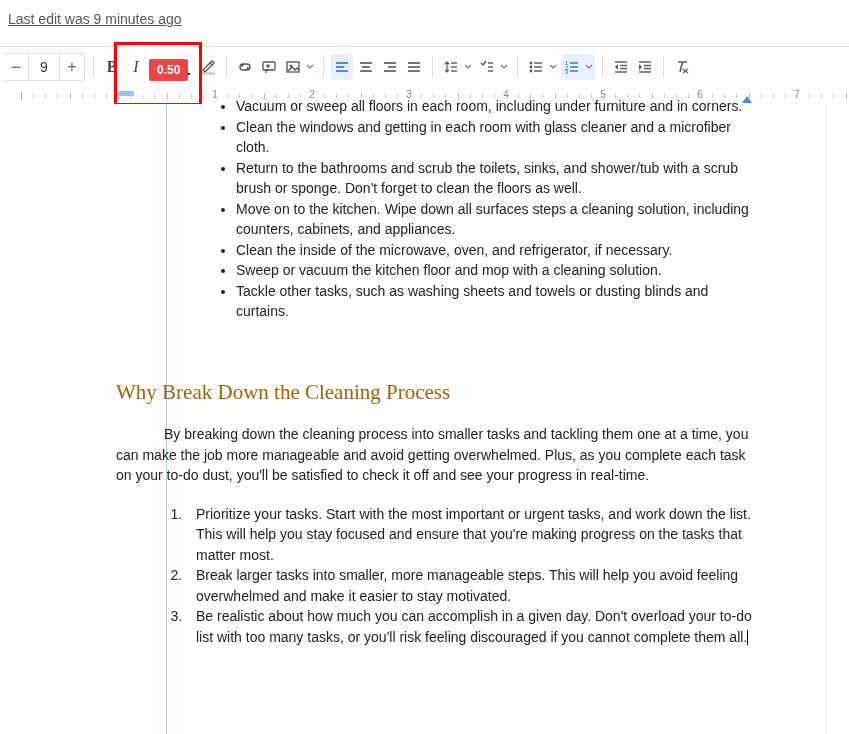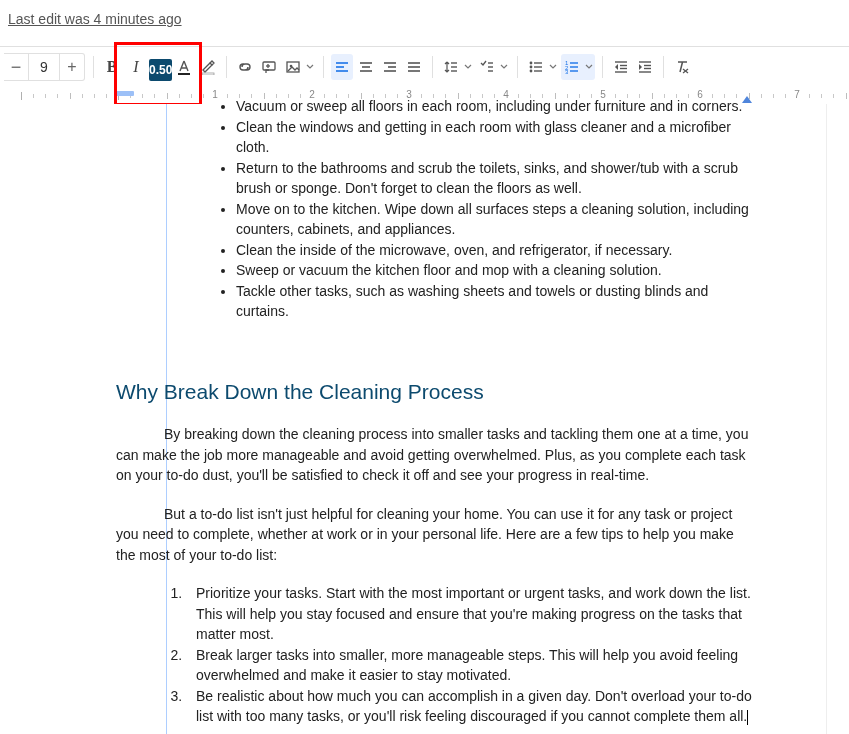--- a/index.html
+++ b/index.html
@@ -19,40 +19,40 @@
   .with-chev { padding-right:12px; }
   .chev { position:absolute; right:2px; top:50%; transform:translateY(-50%); }
   .ruler { position:absolute; left:0; top:87px; width:849px; height:18px; }
   .tick-area { position:absolute; left:0; top:2px; height:14px; width:849px; }
   .tick  { position:absolute; top:3px; height:8px; width:1px; background:#b0b0b0; }
   .tick.minor { top:5px; height:4px; background:#c8c8c8; }
   .tick.mid   { top:4px; height:6px; background:#bdbdbd; }
   .tick-num { position:absolute; top:0; font-size:10px; color:#888; transform:translateX(-50%); }
   .ruler-markers { position:absolute; left:0; top:0; width:849px; height:18px; }
   .hl-box { position:absolute; border:3px solid #ff0000; pointer-events:none; }
-  .tooltip { position:absolute; background:#0c4a6e; color:#fff; font-size:12px; font-weight:bold; padding:4px 0; border-radius:2px; }
+  .tooltip { position:absolute; background:#ef4444; color:#fff; font-size:12px; font-weight:bold; padding:4px 8px; border-radius:2px; }
   .page-wrap { position:absolute; left:21px; top:104px; width:805px; height:630px; background:#fff; border-right:1px solid #eee; }
   .page-inner { position:absolute; left:95px; top:-8px; width:638px; }
   .doc-text { font-family:Arial,Helvetica,sans-serif; font-size:14px; line-height:20.5px; color:#222; }
   ul.bullets { list-style:disc; padding-left:120px; margin:0; }
   ul.bullets li { padding-bottom:0; margin-bottom:0; }
   ol.nums { padding-left:70px; margin:0; }
   ol.nums li { padding-left:10px; padding-bottom:0; }
   .frag.faded { color:#bbb; }
-  .heading { font-family:Liberation Sans, sans-serif; font-size:21px; color:#0c4a6e; margin-top:60px; margin-bottom:22px; }
+  .heading { font-family:Liberation Serif, serif; font-size:21px; color:#a16207; margin-top:60px; margin-bottom:22px; }
   .para { margin:0 0 18px 0; text-indent:48px; }
   .margin-guide { position:absolute; top:0; bottom:0; width:1px; background:#6aa6ff; opacity:0.55; pointer-events:none; }
   .cursor-caret { display:inline-block; width:1px; height:15px; background:#000; vertical-align:middle; margin-left:0; }
   .arrow-svg { position:absolute; pointer-events:none; }
 </style>
 </head>
 <body>
 
 <div class="stage">
-  <span class="edit-link">Last edit was 4 minutes ago</span>
+  <span class="edit-link">Last edit was 9 minutes ago</span>
   <div class="header-divider"></div>
 
   <div class="toolbar">
     <div class="font-group" style="border-left:none;border-top-left-radius:0;border-bottom-left-radius:0;">
       <div class="tbtn">
           <span style="font-size:18px;color:#666;line-height:1;">−</span>
         </div>
       <div class="font-size">9</div>
       <div class="tbtn">
           <span style="font-size:16px;color:#666;line-height:1;">+</span>
@@ -323,21 +323,20 @@
         <li>Return to the bathrooms and scrub the toilets, sinks, and shower/tub with a scrub brush or sponge. Don't forget to clean the floors as well.</li>
         <li>Move on to the kitchen. Wipe down all surfaces steps a cleaning solution, including counters, cabinets, and appliances.</li>
         <li>Clean the inside of the microwave, oven, and refrigerator, if necessary.</li>
         <li>Sweep or vacuum the kitchen floor and mop with a cleaning solution.</li>
         <li>Tackle other tasks, such as washing sheets and towels or dusting blinds and curtains.</li>
       </ul>
 
       <div class="heading">Why Break Down the Cleaning Process</div>
 
       <p class="para">By breaking down the cleaning process into smaller tasks and tackling them one at a time, you can make the job more manageable and avoid getting overwhelmed. Plus, as you complete each task on your to-do dust, you'll be satisfied to check it off and see your progress in real-time.</p>
-      <p class="para">But a to-do list isn't just helpful for cleaning your home. You can use it for any task or project you need to complete, whether at work or in your personal life. Here are a few tips to help you make the most of your to-do list:</p>
 
       <ol class="nums">
         <li>Prioritize your tasks. Start with the most important or urgent tasks, and work down the list. This will help you stay focused and ensure that you're making progress on the tasks that matter most.</li>
         <li>Break larger tasks into smaller, more manageable steps. This will help you avoid feeling overwhelmed and make it easier to stay motivated.</li>
         <li><span>Be realistic about how much you can accomplish in a given day. Don't overload your to-do list with too many tasks, or you'll risk feeling discouraged if you cannot complete them all.</span><span class="cursor-caret"></span></li>
 
       </ol>
     </div>
   </div>
 </div>

